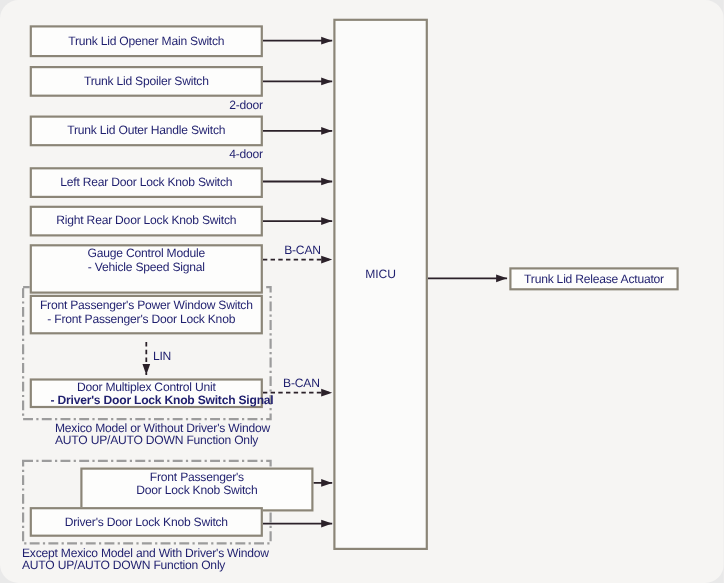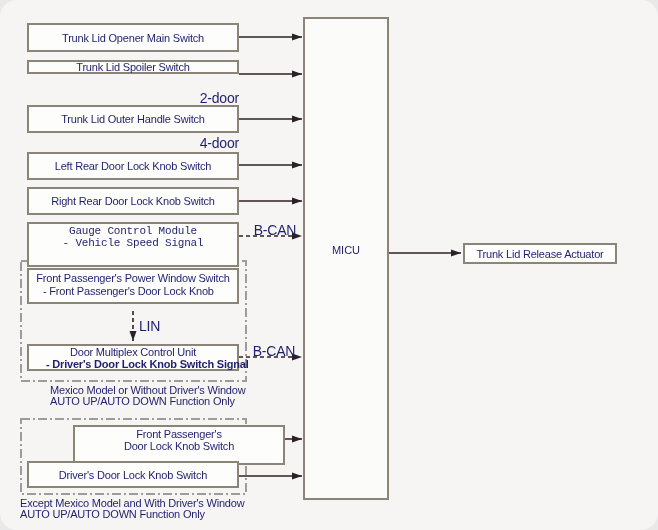--- a/index.html
+++ b/index.html
@@ -33,21 +33,21 @@
   }
   .node .ln{
     display:block;
     white-space:nowrap;
     line-height:12px;
     letter-spacing:-0.2px;
   }
   .node .ln.left{text-align:left;}
   .smalllabel{
     position:absolute;
-    font-size:14px;
+    font-size:11px;
     color:#1f1f6e;
     white-space:nowrap;
     letter-spacing:-0.2px;
   }
   .caption{
     position:absolute;
     font-size:11px;
     line-height:10.5px;
     color:#1f1f6e;
     white-space:nowrap;
@@ -94,39 +94,39 @@
     <line x1="239" y1="439" x2="302" y2="439" stroke="#2b2129" stroke-width="1.6" marker-end="url(#arr)"></line>
     <line x1="239" y1="476" x2="302" y2="476" stroke="#2b2129" stroke-width="1.6" marker-end="url(#arr)"></line>
 
     <line x1="389" y1="253" x2="461" y2="253" stroke="#2b2129" stroke-width="1.6" marker-end="url(#arr)"></line>
   </svg>
 
   <div class="node single" style="left:27px;top:23px;width:212px;height:29px;">
     <span class="ln">Trunk Lid Opener Main Switch</span>
   </div>
 
-  <div class="node single" style="left:27px;top:60px;width:212px;height:14px;justify-content:center;">
+  <div class="node single" style="left:27px;top:60px;width:212px;height:28px;justify-content:center;">
     <span class="ln">Trunk Lid Spoiler Switch</span>
   </div>
   <div class="smalllabel" style="left:139px;top:90px;width:100px;text-align:right;">2-door</div>
 
   <div class="node single" style="left:27px;top:105px;width:212px;height:28px;">
     <span class="ln">Trunk Lid Outer Handle Switch</span>
   </div>
   <div class="smalllabel" style="left:139px;top:135px;width:100px;text-align:right;">4-door</div>
 
   <div class="node single" style="left:27px;top:152px;width:212px;height:28px;">
     <span class="ln">Left Rear Door Lock Knob Switch</span>
   </div>
 
   <div class="node single" style="left:27px;top:187px;width:212px;height:28px;">
     <span class="ln">Right Rear Door Lock Knob Switch</span>
   </div>
 
-  <div class="node" style="left:27px;top:222px;width:212px;height:45px;padding-top:1px;font-family:Liberation Mono, monospace;">
+  <div class="node" style="left:27px;top:222px;width:212px;height:45px;padding-top:1px;">
     <span class="ln">Gauge Control Module</span>
     <span class="ln">- Vehicle Speed Signal</span>
   </div>
   <div class="smalllabel" style="left:252px;top:222px;width:46px;text-align:center;">B-CAN</div>
 
   <div class="node" style="left:27px;top:268px;width:212px;height:36px;padding-top:2px;">
     <span class="ln" style="line-height:12.5px;">Front Passenger's Power Window Switch</span>
     <span class="ln left" style="line-height:12.5px;padding-left:14px;">- Front Passenger's Door Lock Knob</span>
   </div>
 

